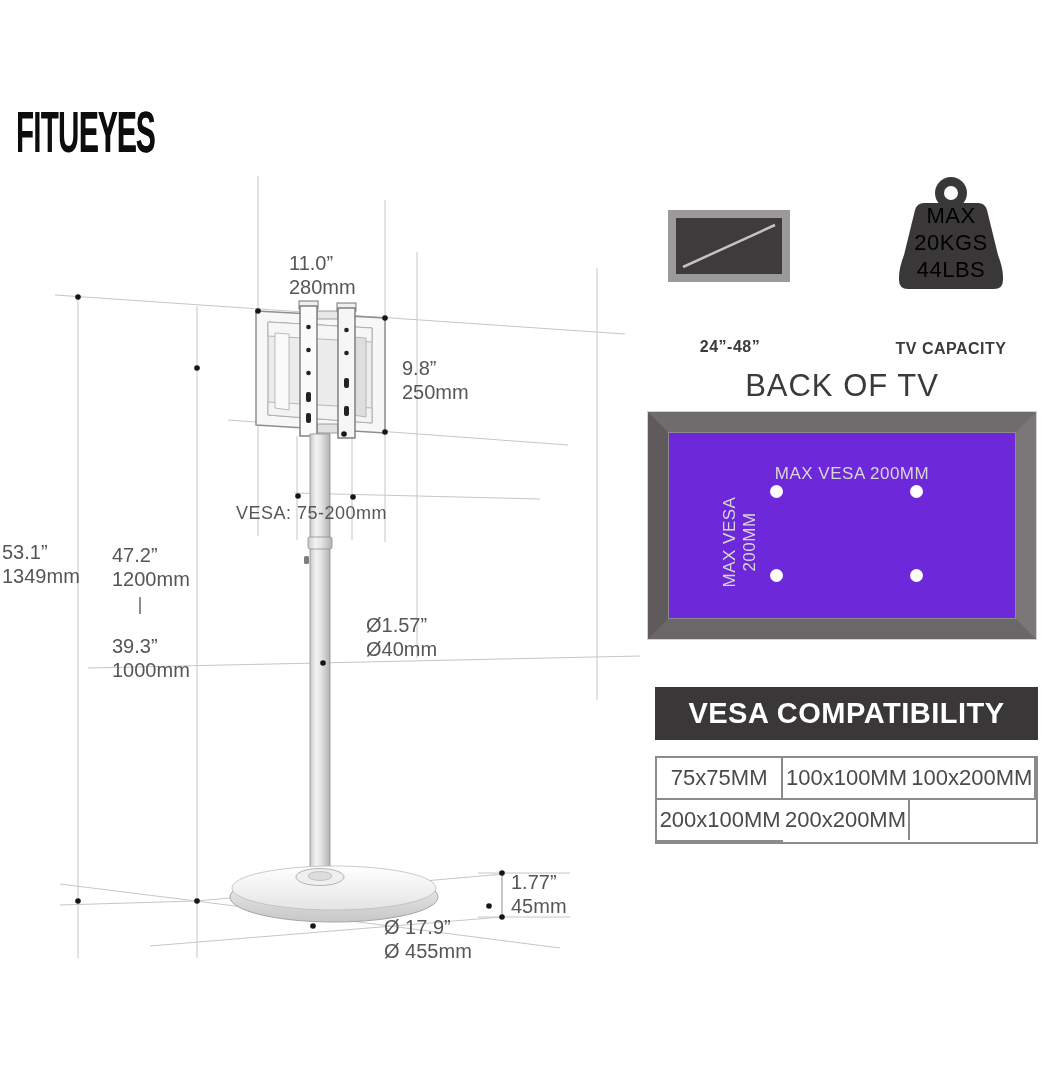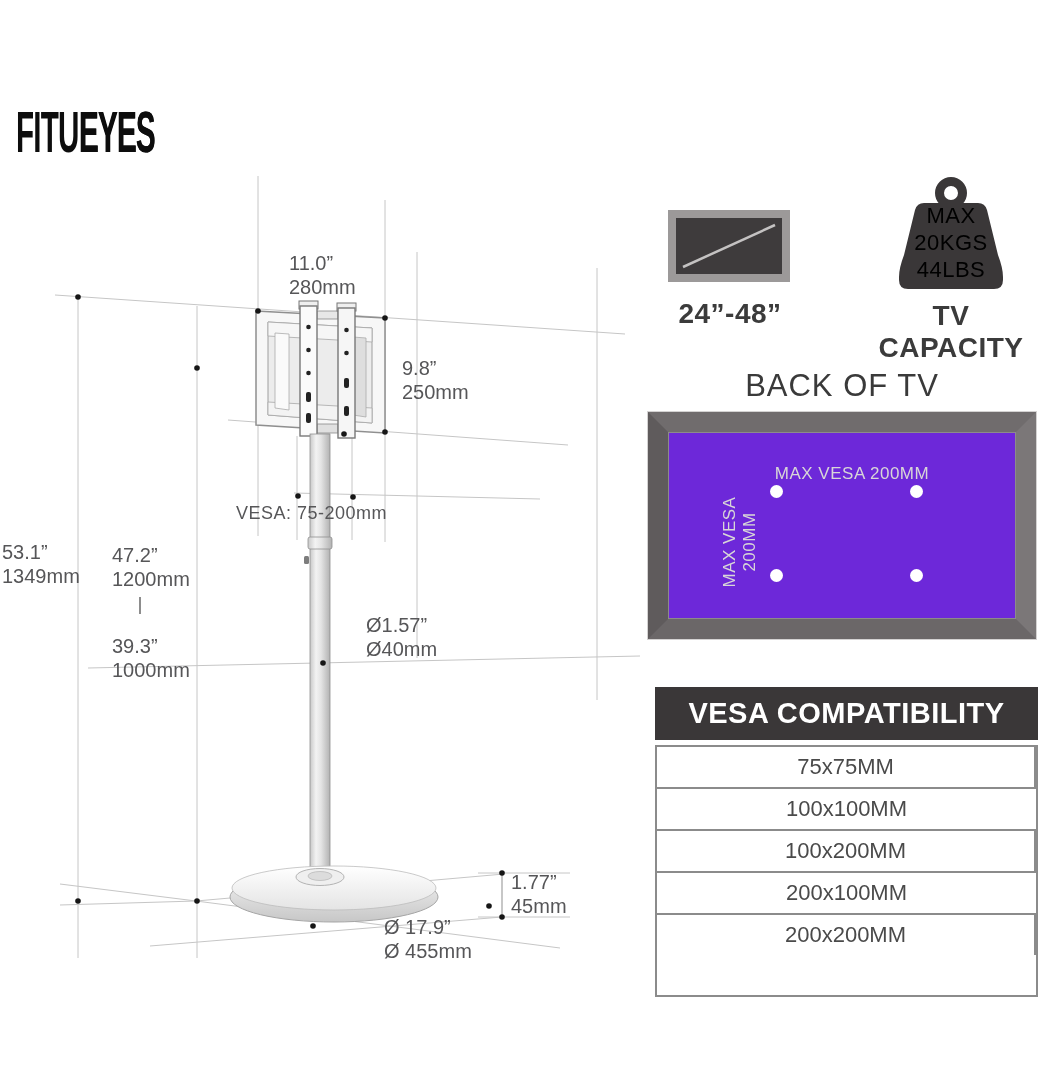--- a/index.html
+++ b/index.html
@@ -17,21 +17,21 @@
   .logo .hv{font-weight:900;text-shadow:0.8px 0 0 currentColor;}
   
   .dim{font-size:20px;line-height:1.18;color:#565658;white-space:nowrap;}
   .vesa-range{font-size:18px;letter-spacing:0.5px;}
   .tickline{width:2px;height:17px;background:#8d8d8d;}
   
   .tv-icon{
     left:668px;top:210px;width:106px;height:56px;
     border:8px solid #9c9999;background:#3e3b3c;
   }
-  .badge-label{font-size:28px;font-weight:bold;color:#3b3b3b;text-align:center;letter-spacing:0.5px;}
+  .badge-label{font-size:16px;font-weight:bold;color:#3b3b3b;text-align:center;letter-spacing:0.5px;margin-top:40px;}
   .cap-text{
     left:891px;top:203px;width:120px;text-align:center;color:#000000;
     font-size:22px;line-height:1.22;letter-spacing:0.5px;
   }
   
   .botv-title{left:648px;top:368px;width:388px;text-align:center;font-size:31px;font-weight:normal;color:#3a3a3a;letter-spacing:1px;}
   .panel{
     left:648px;top:412px;width:348px;height:187px;
     border:20px solid #6f6b6c;
     border-top-color:#706c6d;border-left-color:#5f5b5c;border-right-color:#7b7778;border-bottom-color:#6b6768;
@@ -44,22 +44,22 @@
     position:absolute;left:-13px;top:100px;width:150px;height:20px;text-align:center;
     color:#d8d6d7;font-size:17px;letter-spacing:0.5px;transform:rotate(-90deg);
   }
   
   .vtable{left:655px;top:687px;width:383px;border-radius:7px;}
   .vtable .hd{
     height:53px;line-height:53px;background:#3a3738;color:#fff;text-align:center;
     font-size:29px;font-weight:bold;letter-spacing:0.5px;
   }
   .vtable .grid{
-    margin-top:5px;border:2px solid #8b8b8b;
-    display:grid;grid-template-columns:1fr;
+    margin-top:16px;border:2px solid #8b8b8b;
+    display:grid;grid-template-columns:1fr 1fr 1fr;
   }
   .vtable .cell{
     height:40px;line-height:40px;text-align:center;font-size:22px;color:#4a4a4a;
     border-bottom:2px solid #8b8b8b;
   }
   .vtable .cell.lc{border-right:2px solid #8b8b8b;}
   .vtable .cell.last{border-bottom:none;}
 </style>
 </head>
 <body>

